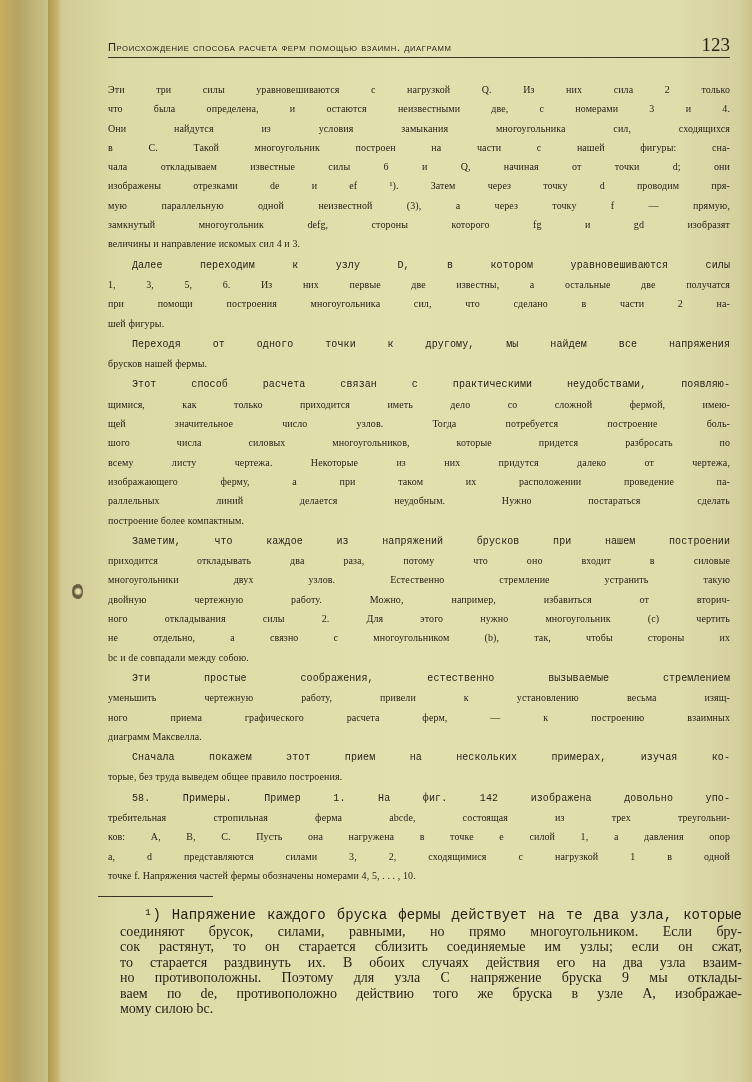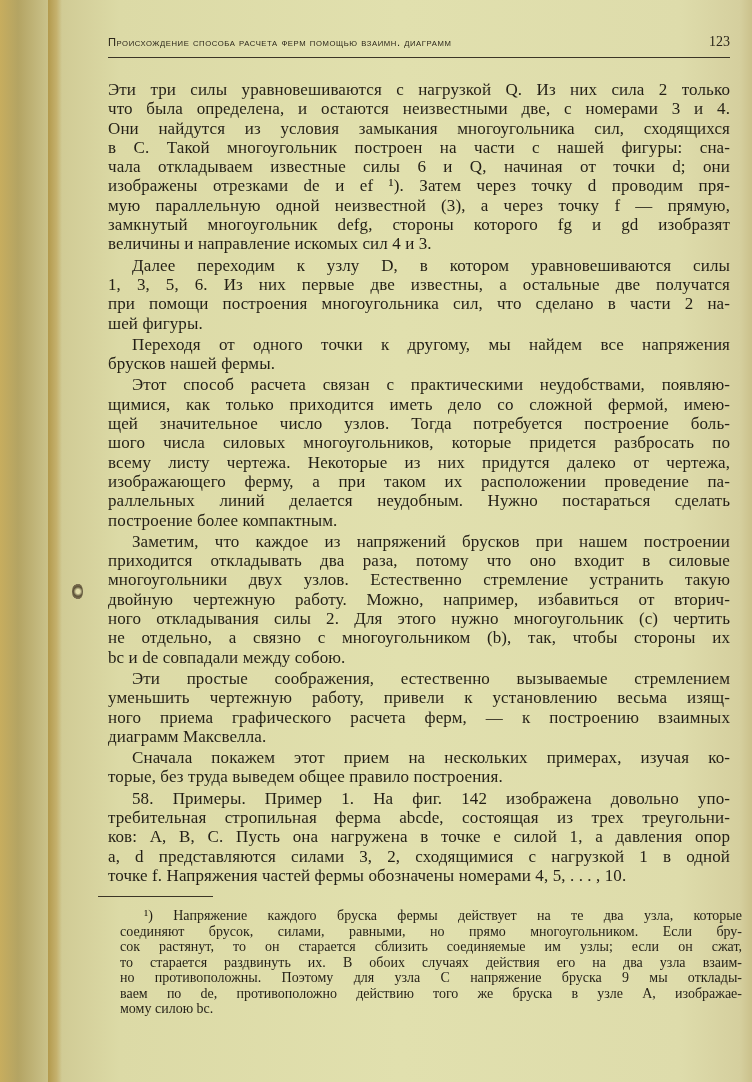--- a/index.html
+++ b/index.html
@@ -12,32 +12,32 @@
   .page { position: absolute; left: 0; top: 0; width: 608px; height: 1082px; margin-left: 48px; }
   .header {
     position: absolute; left: 60px; top: 34px; width: 622px; height: 20px;
     display: flex; justify-content: space-between; align-items: baseline;
   }
   .header-title {
     font-family: "Liberation Sans Narrow", "Liberation Sans", "DejaVu Sans", sans-serif;
     font-size: 11.6px; letter-spacing: 0.6px; font-variant: small-caps; color: #2a2519;
     transform: scaleX(0.96); transform-origin: left;
   }
-  .page-number { font-size: 14px; color: #2a2519; }
+  .page-number { font-size: 19px; color: #2a2519; }
   .header-rule {
     position: absolute; left: 60px; top: 57px; width: 622px; height: 0;
     border-top: 1.4px solid #3b3526;
   }
   .body-text {
     position: absolute; left: 60px; top: 80px; width: 622px;
-    font-size: 17px; line-height: 19.3px; text-align: justify; letter-spacing: 0.1px;
+    font-size: 10px; line-height: 19.3px; text-align: justify; letter-spacing: 0.1px;
   }
   .line { display: block; white-space: nowrap; text-align-last: justify; text-align: justify; }
   .line.last { text-align-last: left; }
-  .indent { padding-left: 24px; }
+  .indent { padding-left: 24px; font-family: Liberation Mono, monospace; }
   .para-gap { height: 2px; display: block; }
   .footnote-rule {
     position: absolute; left: 50px; top: 896px; width: 115px; height: 0;
     border-top: 1.2px solid #3b3526;
   }
   .footnote {
     position: absolute; left: 72px; top: 908px; width: 622px;
     font-size: 14px; line-height: 15.5px;
   }
   .margin-mark {

